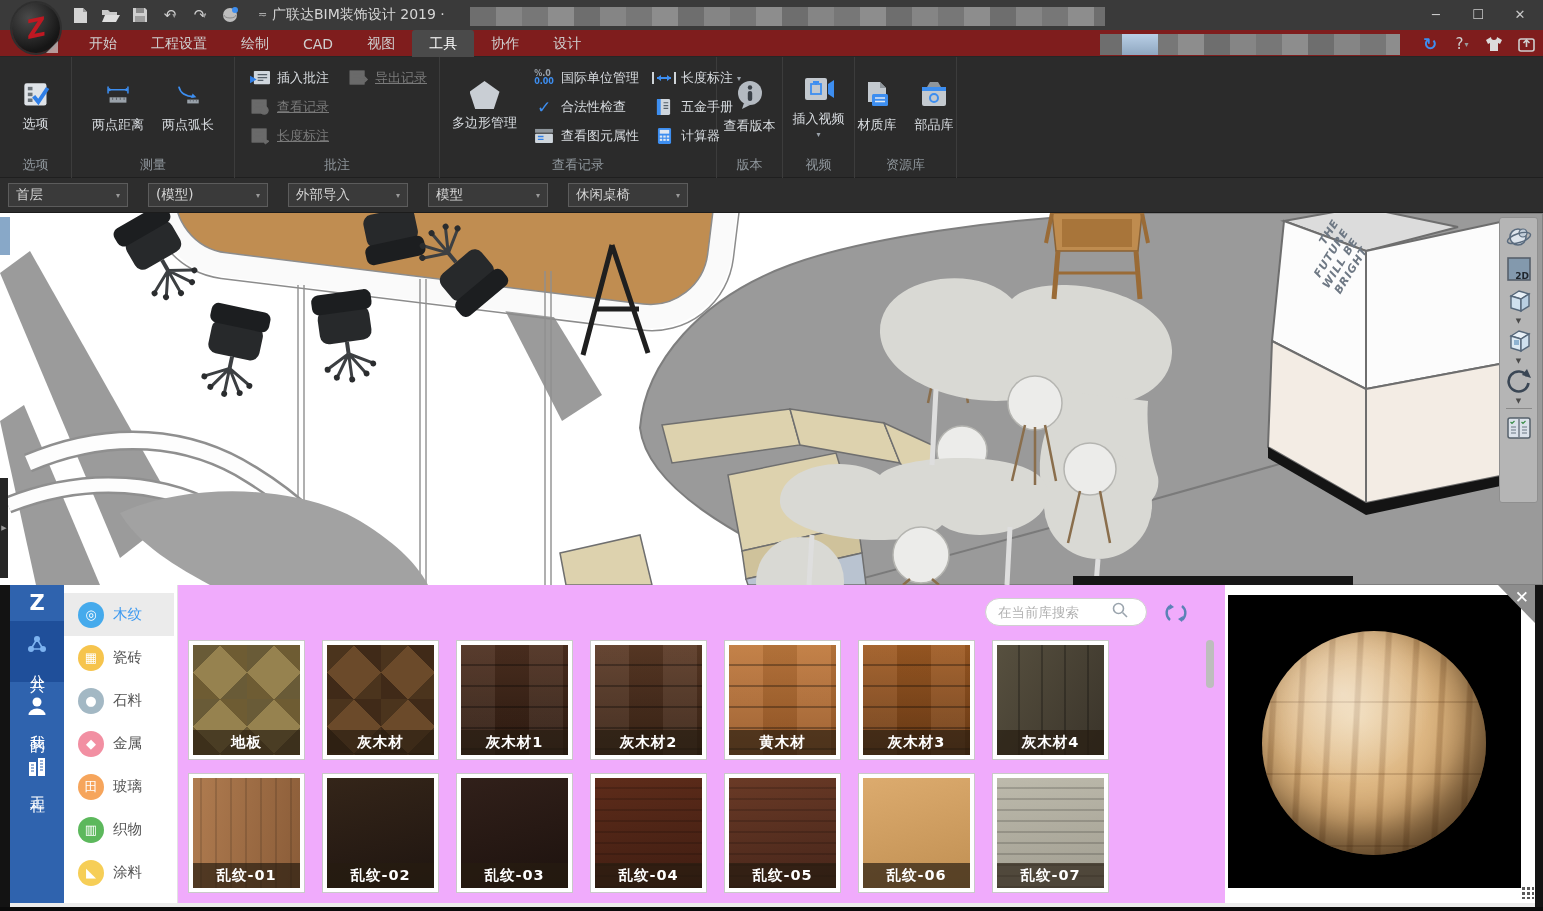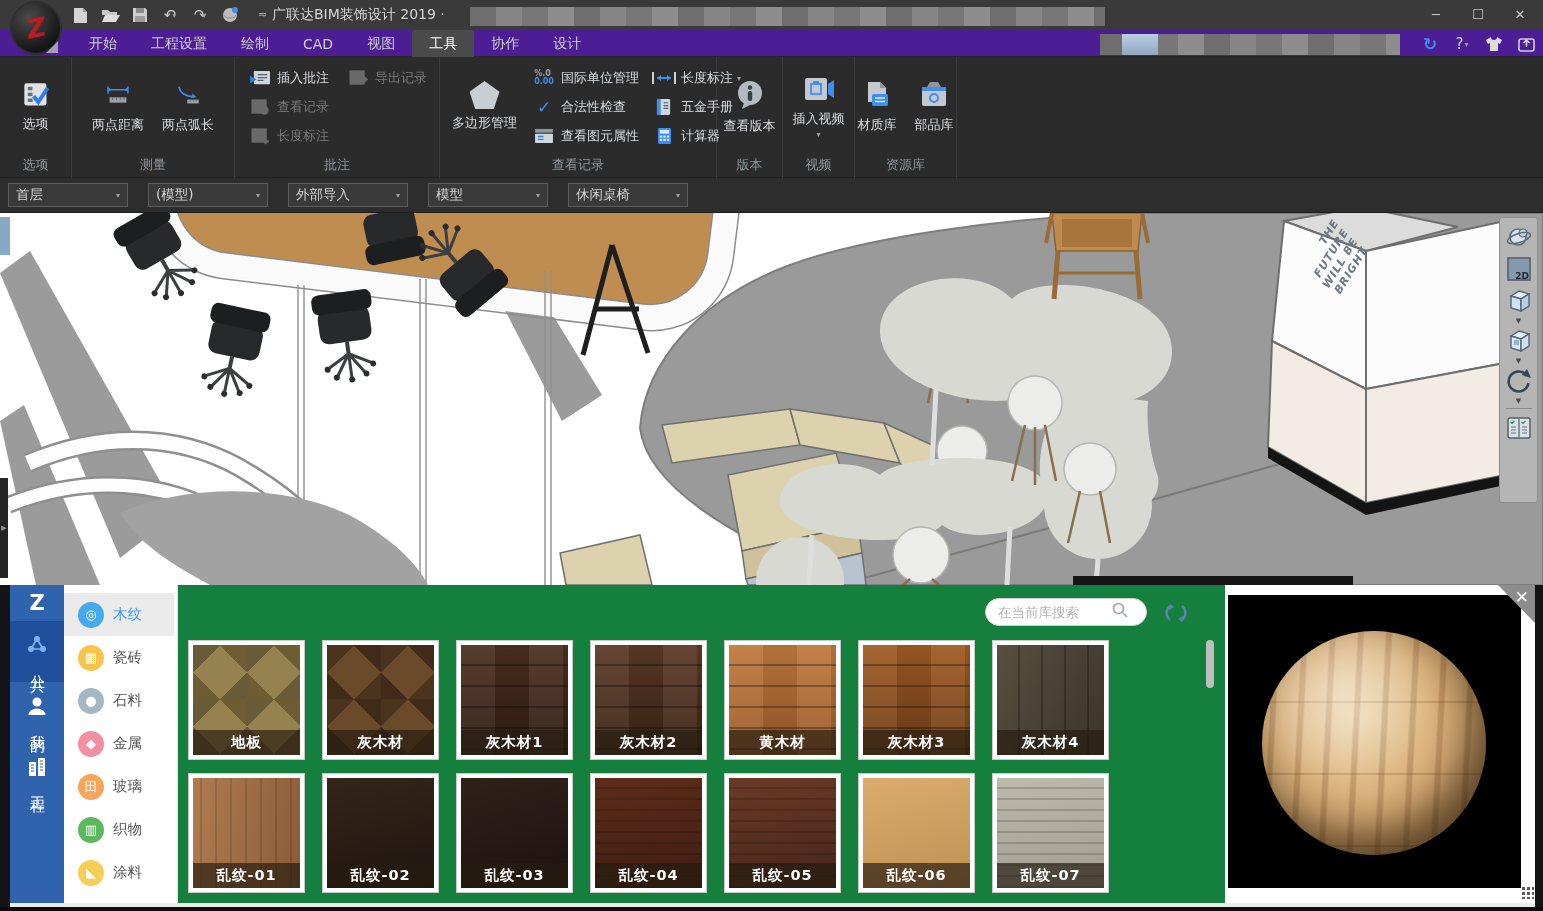--- a/index.html
+++ b/index.html
@@ -19,39 +19,39 @@
   .qcar{color:#9a9a9a;font-size:8px;margin-left:-4px;}
   .tmark{position:absolute;left:258px;top:8px;color:#aaa;font-size:11px;}
   .wtitle{position:absolute;left:272px;top:6px;color:#d6d6d6;font-size:14px;white-space:nowrap;}
   .redact{background:
      repeating-linear-gradient(90deg,#6e6e6e 0 26px,#858585 26px 52px,#777 52px 78px,#8d8d8d 78px 104px),
      repeating-linear-gradient(0deg,rgba(0,0,0,.15) 0 10px,rgba(255,255,255,.08) 10px 20px);}
   .title-redact{position:absolute;left:470px;top:7px;width:635px;height:19px;}
   .winbtns{position:absolute;right:2px;top:0;height:30px;display:flex;}
   .wb{width:42px;height:28px;display:flex;align-items:center;justify-content:center;color:#c9c9c9;font-size:13px;}
   
-  .tabrow{position:absolute;left:0;top:30px;width:1543px;height:27px;background:#4c1d95;border-bottom:1px solid #262626;}
+  .tabrow{position:absolute;left:0;top:30px;width:1543px;height:27px;background:#7f1d1d;border-bottom:1px solid #262626;}
   .tabs{position:absolute;left:72px;top:0;height:27px;display:flex;}
   .tab{padding:0 17px;height:27px;display:flex;align-items:center;color:#cfcfcf;font-size:14px;}
   .tab.active{background:#4a4a4a;color:#fff;border-radius:3px 3px 0 0;}
   .tab-redact{position:absolute;left:1100px;top:4px;width:300px;height:21px;}
   .tab-redact .blue{position:absolute;left:22px;top:0;width:36px;height:21px;background:linear-gradient(180deg,#b9cfe6,#8fa7c0);}
   .tr-icons{position:absolute;right:6px;top:2px;display:flex;align-items:center;gap:10px;height:24px;}
   .tri{display:flex;align-items:center;justify-content:center;width:22px;height:22px;color:#cfcfcf;font-size:15px;}
   .tri.sync{color:#3d8ef0;font-size:17px;font-weight:bold;}
   .tri .car{font-size:8px;color:#9a9a9a;margin-left:1px}
   
   .ribbon{position:absolute;left:0;top:57px;width:1543px;height:121px;background:#2b2b2b;border-bottom:1px solid #1f1f1f;}
   .rgroup{position:absolute;top:0;height:121px;border-right:1px solid #3c3c3c;display:flex;flex-direction:column;}
   .rbody{flex:1;display:flex;align-items:stretch;padding:4px 2px 0 2px;}
   .glabel{height:26px;display:flex;align-items:center;justify-content:center;color:#8f969c;font-size:13px;}
   .bigbtn{display:flex;flex-direction:column;align-items:center;justify-content:center;gap:5px;padding:2px 6px;color:#d9dde1;font-size:13px;white-space:nowrap;}
   .smcol{display:flex;flex-direction:column;justify-content:flex-start;gap:3px;padding-top:4px;}
   .smbtn{display:flex;align-items:center;gap:4px;color:#d9dde1;font-size:13px;height:26px;padding:0 4px;white-space:nowrap;}
-  .smbtn.disabled{color:#7a7a7a;}
+  .smbtn.disabled{color:#7a7a7a;text-decoration:underline;}
   .smbtn.disabled svg *{stroke:#6a6a6a;fill:#6a6a6a;}
   .ic{width:26px;height:24px;display:inline-flex;align-items:center;justify-content:center;flex:0 0 auto;}
   .chk{color:#3d8ef0;font-weight:bold;font-size:17px;}
   .unit{display:flex;flex-direction:column;line-height:8px;font-size:8px;font-weight:bold;}
   .unit i:first-child{color:#9aa2aa;font-style:normal}
   .unit i:last-child{color:#3d8ef0;font-style:normal}
   .pent{width:30px;height:28px;background:#c9ced4;clip-path:polygon(50% 0,100% 38%,81% 100%,19% 100%,0 38%);}
   .car{font-size:8px;color:#9aa2aa;}
   
   .selrow{position:absolute;left:0;top:178px;width:1543px;height:35px;background:#2d2d2d;border-bottom:1px solid #1c1c1c;}
@@ -79,21 +79,21 @@
   .zlogo{width:54px;height:36px;display:flex;align-items:center;justify-content:center;color:#fff;font-weight:bold;font-size:21px;}
   .bsec{width:54px;display:flex;flex-direction:column;align-items:center;gap:5px;padding:12px 0;color:#fff;}
   .bsec.active{background:#1f4f9a;}
   .vtext{writing-mode:vertical-lr;text-orientation:upright;font-size:15px;letter-spacing:4px;color:#fff;}
   .bico{width:24px;height:24px;display:flex;align-items:center;justify-content:center;}
   .cats{position:absolute;left:64px;top:0;width:114px;height:318px;background:#fff;border-right:1px solid #e2e2e2;}
   .cat{position:absolute;left:0;width:110px;height:43px;display:flex;align-items:center;gap:9px;padding-left:14px;color:#555;font-size:14.5px;}
   .cat.active{background:#ebebeb;color:#3d9af0;}
   .cat-ic{width:26px;height:26px;border-radius:50%;background:var(--cc);color:#fff;display:flex;align-items:center;justify-content:center;font-size:13px;flex:0 0 auto;}
   .catscroll{position:absolute;left:148px;top:12px;width:9px;height:292px;border-radius:5px;background:#c9c9c9;}
-  .lmain{position:absolute;left:178px;top:0;width:1047px;height:318px;background:#15803d;}
+  .lmain{position:absolute;left:178px;top:0;width:1047px;height:318px;background:#f0abfc;}
   .search{position:absolute;left:807px;top:13px;width:162px;height:28px;border:1px solid #d0d0d0;border-radius:15px;display:flex;align-items:center;padding:0 10px;gap:6px;background:#fff;}
   .search input{border:none;outline:none;width:110px;font-size:13.5px;color:#666;background:transparent;}
   .search input::placeholder{color:#b2b2b2;}
   .refresh{position:absolute;left:985px;top:15px;width:26px;height:26px;display:flex;align-items:center;justify-content:center;}
   .grid{position:absolute;left:10px;top:55px;display:grid;grid-template-columns:repeat(7,117px);grid-auto-rows:120px;column-gap:17px;row-gap:13px;}
   .tile{position:relative;border:1px solid #c9c9c9;background:#fff;}
   .timg{position:absolute;inset:4px;}
   .tname{position:absolute;left:4px;right:4px;bottom:4px;height:25px;background:rgba(38,28,16,.68);color:#fff;
      font-weight:bold;font-size:14.5px;display:flex;align-items:center;justify-content:center;letter-spacing:1px;}
   .parquet{background:

